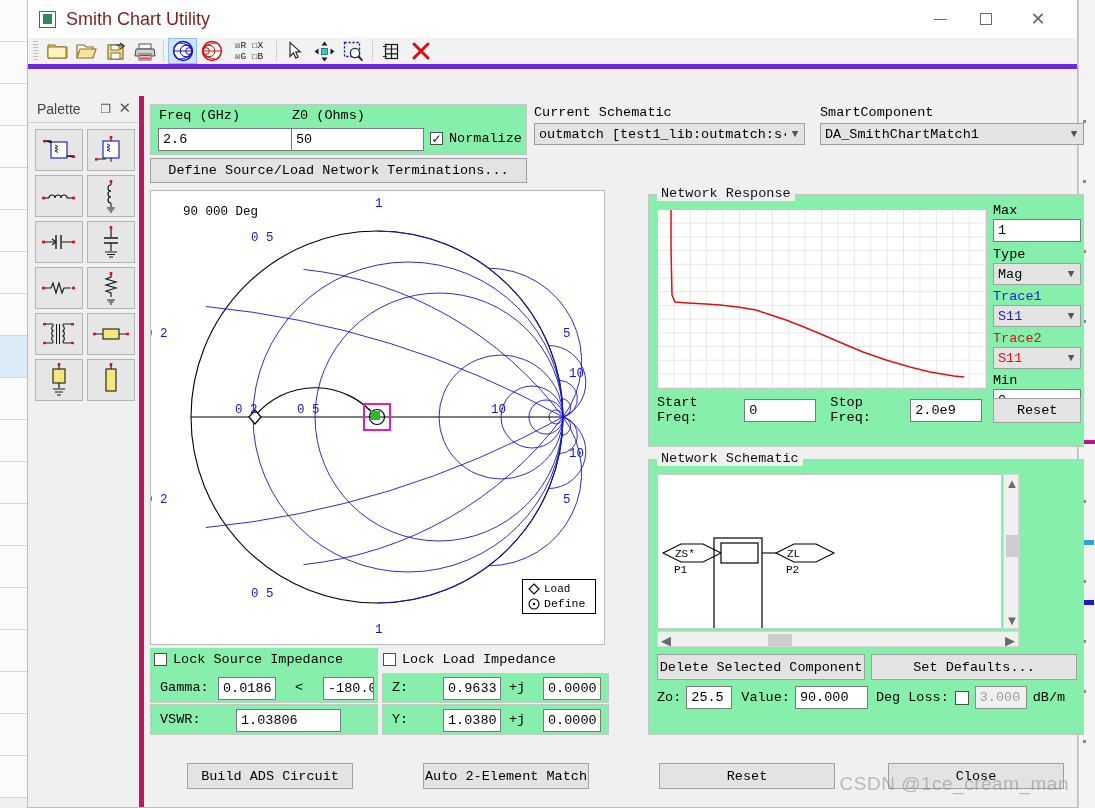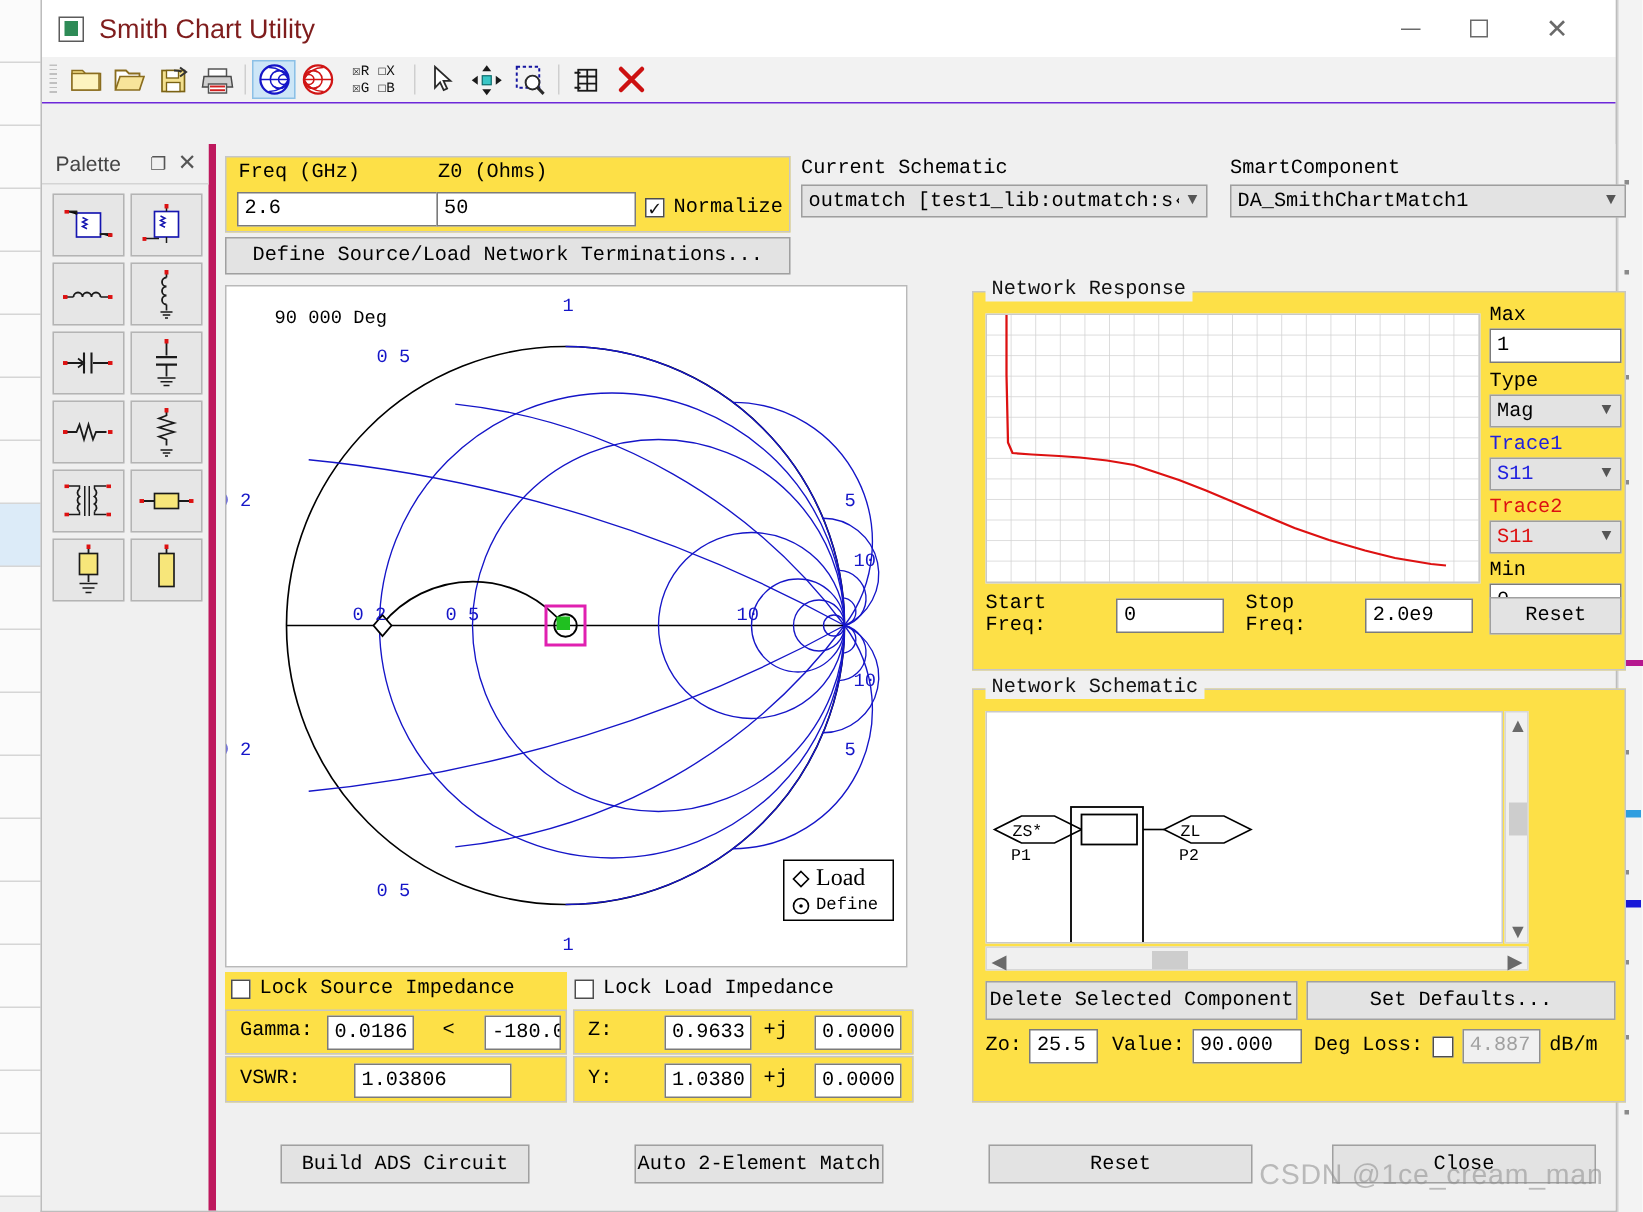--- a/index.html
+++ b/index.html
@@ -60,21 +60,21 @@
   #menubar {
     height: 27px; background: #ffffff; display: flex; align-items: center;
     padding-left: 10px;
   }
   #menubar .mi {
     font-size: 14.5px; color: #6d6d6d; padding: 2px 12px;
     font-family: "Liberation Sans", sans-serif;
   }
   
   #toolbar {
-    height: 31px; background: #f2f2f2; border-bottom: 1px solid #6d28d9;
+    height: 31px; background: #f2f2f2; border-bottom: 5px solid #6d28d9;
     display: flex; align-items: center; padding-left: 5px;
   }
   #toolbar .grip { width: 5px; height: 20px; margin-right: 5px;
     background: repeating-linear-gradient(to bottom,#c0c0c0 0 1px,transparent 1px 3px); }
   .tbtn { width: 29px; height: 26px; display:flex; align-items:center; justify-content:center; }
   .tbtn.active { background: #cde6f7; border: 1px solid #8cc0e6; }
   .tsep { width: 1px; height: 20px; background: #cfcfcf; margin: 0 4px; }
   
   #palette {
     position: absolute; left: 0; top: 96px; width: 116px; bottom: 0;
@@ -91,21 +91,21 @@
     display: grid; grid-template-columns: 48px 48px; gap: 4px;
     padding: 6px 0 0 7px;
   }
   .palcell {
     width: 48px; height: 42px; background: #e6e6e6; border: 1px solid #b4b4b4;
     display: flex; align-items: center; justify-content: center;
   }
   
   #content { position: absolute; left: 117px; top: 96px; right: 0; bottom: 0; background: #f0f0f0; }
   .group {
-    border: 1px solid #c6c6c6; position: absolute; background: #fde047;
+    border: 1px solid #c6c6c6; position: absolute; background: #86efac;
   }
   .group > legend, .glabel {
     position: absolute; top: -9px; left: 8px; background: #f0f0f0;
     font-family: "Liberation Mono", monospace; font-size: 13.5px; color: #111;
     padding: 0 4px;
   }
   .lbl {
     font-family: "Liberation Mono", monospace; font-size: 13.5px; color: #000;
   }
   .tf {
@@ -529,21 +529,21 @@
         <text x="84" y="222" font-family="Liberation Mono, monospace" font-size="12.5" fill="#1515c8">0 2</text>
         <text x="146" y="222" font-family="Liberation Mono, monospace" font-size="12.5" fill="#1515c8">0 5</text>
         <text x="340" y="222" font-family="Liberation Mono, monospace" font-size="12.5" fill="#1515c8">10</text>
       </svg>
       
       <div style="position:absolute;right:8px;bottom:30px;width:74px;border:1px solid #000;background:#fff;padding:3px 5px;">
         <div style="display:flex;align-items:center;margin-bottom:2px;">
           <svg width="12" height="12" viewBox="0 0 12 12">
             <path d="M6 1l5 5-5 5-5-5z" fill="none" stroke="#000" stroke-width="1.1"></path>
             </svg>
-          <span style="margin-left:4px;font-family:Liberation Serif, serif;font-size:16px;">Load</span>
+          <span style="margin-left:4px;font-family:Liberation Mono, monospace;font-size:11px;">Load</span>
         </div>
         <div style="display:flex;align-items:center;">
           <svg width="12" height="12" viewBox="0 0 12 12">
             <circle cx="6" cy="6" r="5" fill="none" stroke="#000" stroke-width="1.1"></circle>
             <circle cx="6" cy="6" r="1.2" fill="#000"></circle>
             </svg>
           <span style="margin-left:4px;font-family:'Liberation Mono',monospace;font-size:11.5px;">Define</span>
         </div>
       </div>
     </div>
@@ -674,21 +674,21 @@
       <div class="btn" style="position:absolute;left:222px;top:194px;width:206px;height:26px;">Set Defaults...</div>
 
       <div class="row" style="position:absolute;left:8px;top:226px;">
         <span class="lbl">Zo:</span>
         <div class="tf" style="width:46px;margin-left:5px;">25.5</div>
         <span class="lbl" style="margin-left:9px;">Value:</span>
         <div class="tf" style="width:73px;margin-left:5px;">90.000</div>
         <span class="lbl" style="margin-left:8px;">Deg</span>
         <span class="lbl" style="margin-left:8px;">Loss:</span>
         <span class="cb" style="margin-left:6px;width:14px;height:14px;"></span>
-        <div class="tf disabled" style="width:52px;margin-left:6px;">4.887</div>
+        <div class="tf disabled" style="width:52px;margin-left:6px;">3.000</div>
         <span class="lbl" style="margin-left:6px;">dB/m</span>
       </div>
     </div>
 
     <div style="position:absolute;left:0;top:655px;width:939px;height:50px;">
       <div class="btn" style="position:absolute;left:42px;top:12px;width:166px;height:26px;">Build ADS Circuit</div>
       <div class="btn" style="position:absolute;left:278px;top:12px;width:166px;height:26px;">Auto 2-Element Match</div>
       <div class="btn" style="position:absolute;left:514px;top:12px;width:176px;height:26px;">Reset</div>
       <div class="btn" style="position:absolute;left:743px;top:12px;width:176px;height:26px;">Close</div>
     </div>

